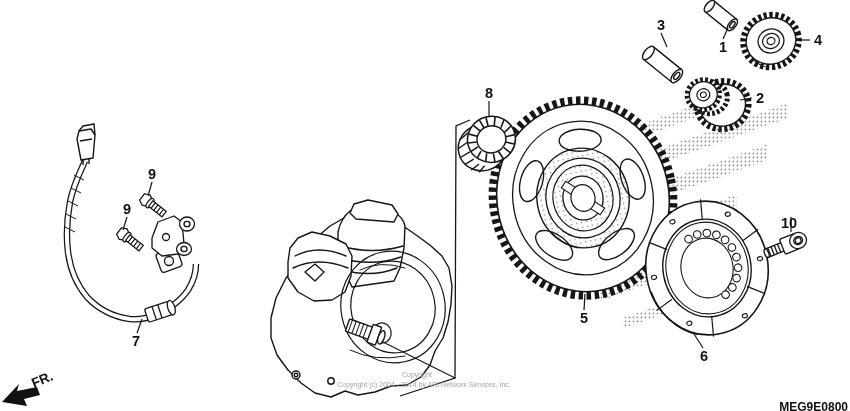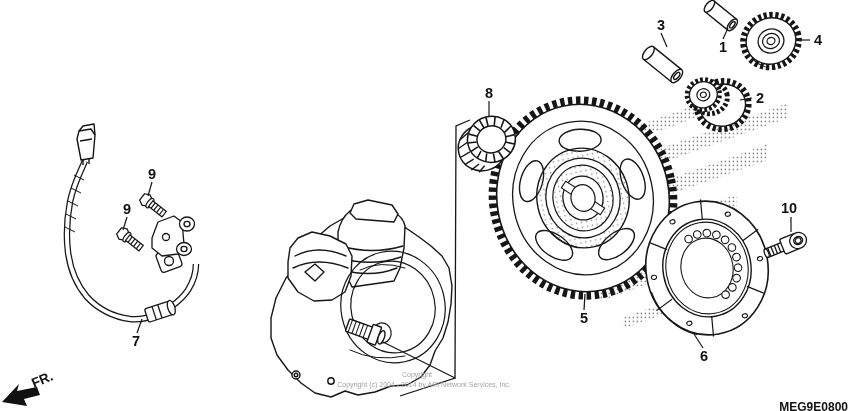--- a/index.html
+++ b/index.html
@@ -13,21 +13,21 @@
   .callout{
     position:absolute;transform:translate(-50%,-50%);
     font-size:14.5px;font-weight:bold;color:#111;line-height:1;
     letter-spacing:0;cursor:pointer;user-select:none;
   }
   .co-3{left:661px;top:25px;} .co-1{left:723px;top:47px;}
   .co-4{left:818px;top:40px;} .co-2{left:760px;top:98px;}
   .co-8{left:489px;top:93px;} .co-9a{left:152px;top:174px;}
   .co-9b{left:127px;top:209px;} .co-7{left:136px;top:341px;}
   .co-5{left:584px;top:318px;} .co-6{left:704px;top:356px;}
-  .co-10{left:789px;top:208px;text-align:center;}
+  .co-10{left:789px;top:223px;text-align:center;}
   .diagram-code{
     position:absolute;right:2px;top:400px;font-size:12px;font-weight:bold;color:#111;
   }
   .wm{position:absolute;color:#a4a4a4;font-size:7px;white-space:nowrap;transform:translateX(-50%);}
   .wm1{left:417px;top:371px;}
   .wm2{left:424px;top:381px;}
 </style>
 </head>
 <body>
 

